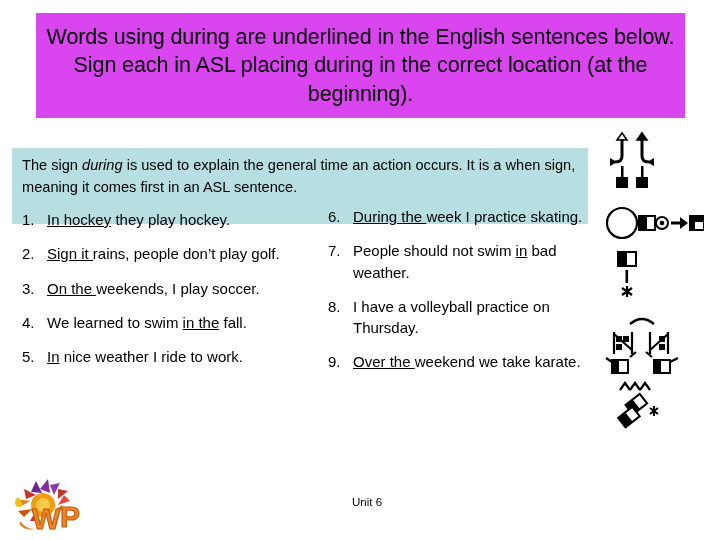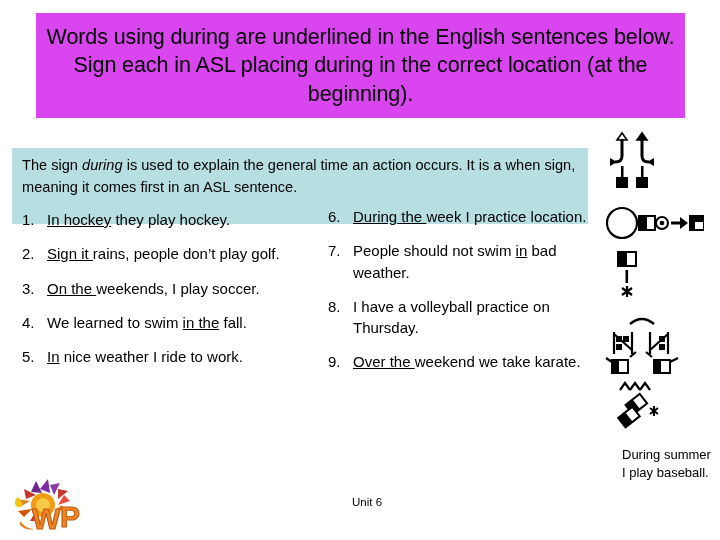--- a/index.html
+++ b/index.html
@@ -174,21 +174,21 @@
       <span class="s-num">5.</span>
       <span class="s-body"><span></span><u>In</u><span> nice weather I ride to work.</span></span>
     </div>
 
   </div>
 
   <div class="col" id="col-right">
 
     <div class="s-item">
       <span class="s-num">6.</span>
-      <span class="s-body"><span></span><u>During the </u><span>week I practice location.</span></span>
+      <span class="s-body"><span></span><u>During the </u><span>week I practice skating.</span></span>
     </div>
 
     <div class="s-item">
       <span class="s-num">7.</span>
       <span class="s-body"><span>People should not swim </span><u>in</u><span> bad weather.</span></span>
     </div>
 
     <div class="s-item">
       <span class="s-num">8.</span>
       <span class="s-body"><span></span><u></u><span>I have a volleyball practice on Thursday.</span></span>
@@ -197,21 +197,20 @@
     <div class="s-item">
       <span class="s-num">9.</span>
       <span class="s-body"><span></span><u>Over the </u><span>weekend we take karate.</span></span>
     </div>
 
 
   </div>
 
   <div id="unit-label">Unit 6</div>
 
-  <div id="caption">During summer I play baseball.</div>
 
   <div class="sw" id="sw-1">
     <svg width="56" height="60" viewBox="0 0 56 60" xmlns="http://www.w3.org/2000/svg">
       <g fill="#000" stroke="#000">
 
         <path d="M10 9 L15 2 L20 9 Z" fill="#fff" stroke="#000" stroke-width="1.6"></path>
         <rect x="13.5" y="8" width="3" height="17" stroke="none"></rect>
         <path d="M15 25 q 0 6 -7 6" fill="none" stroke="#000" stroke-width="3"></path>
         <path d="M3 27 L10 31 L3 35 Z" stroke="none"></path>
 

